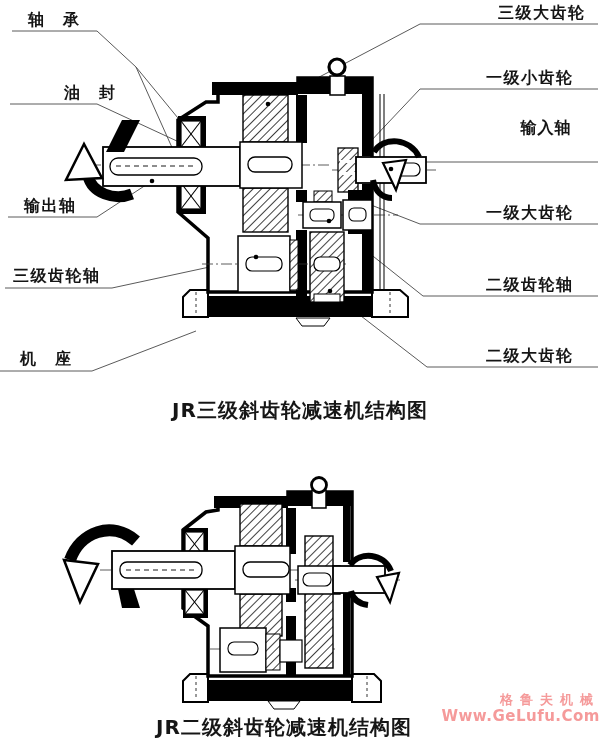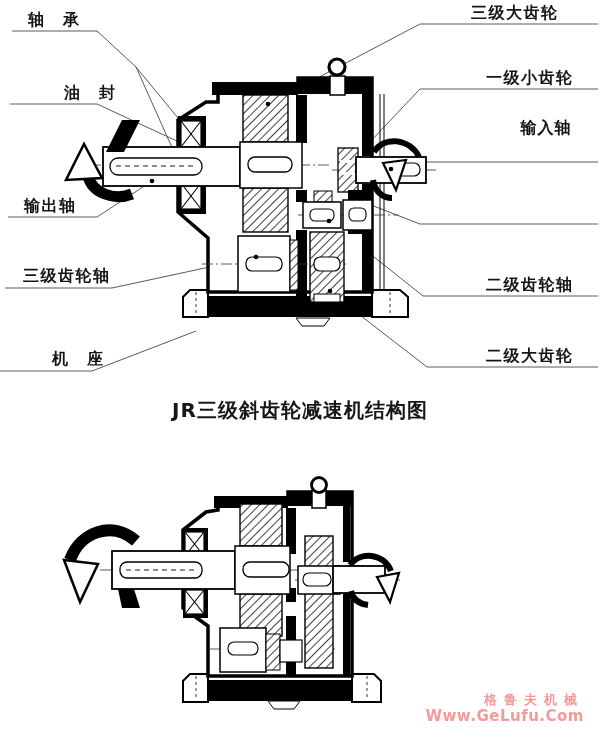--- a/index.html
+++ b/index.html
@@ -5,21 +5,21 @@
   html,body{margin:0;padding:0;background:#fff;}
   .page{position:relative;width:600px;height:746px;background:#ffffff;overflow:hidden;
         font-family:"DejaVu Sans","Liberation Sans",sans-serif;color:#111;}
   .art{position:absolute;left:0;top:0;}
   .lbl{position:absolute;font-weight:bold;font-size:16px;letter-spacing:1.5px;
        white-space:nowrap;color:#151515;}
   .lbl2{position:absolute;width:124px;text-align:center;font-weight:bold;font-size:16px;
         letter-spacing:1px;color:#151515;line-height:21px;}
   .cap{position:absolute;font-weight:bold;font-size:20px;letter-spacing:1px;
        text-align:center;color:#161616;}
-  .wm{position:absolute;right:16px;top:692px;text-align:right;font-weight:bold;line-height:16px;}
+  .wm{position:absolute;right:0;top:692px;text-align:right;font-weight:bold;line-height:16px;}
   .wm .brand{font-size:13px;letter-spacing:7px;}
   .wm .site{font-size:15px;letter-spacing:0.5px;text-align:center;}
 </style>
 </head>
 <body>
 
 <div class="page">
 
   <svg class="art" width="600" height="746" viewBox="0 0 600 746">
     <defs>
@@ -261,31 +261,33 @@
         <path d="M 350,565 C 360,551 384,553 391,571" fill="none" stroke="#000" stroke-width="6"></path>
         <path d="M 351,591 C 353,600 360,604 368,605" fill="none" stroke="#000" stroke-width="6"></path>
         <polygon points="377,577 399,573 390,602" fill="#fff" stroke="#000" stroke-width="2.2"></polygon>
       </g>
     </g>
   </svg>
 
   <div class="lbl" style="left:28px;top:10px;">轴　承</div>
   <div class="lbl" style="left:28px;top:83px;margin-left:36px;">油　封</div>
   <div class="lbl" style="left:24px;top:196px;text-align:center;">输出轴</div>
-  <div class="lbl" style="left:13px;top:266px;margin-left:10px;">三级齿轮轴</div>
-  <div class="lbl" style="left:20px;top:349px;margin-left:32px;">机　座</div>
-
-  <div class="lbl" style="left:471px;top:3px;">三级大齿轮</div>
+  <div class="lbl" style="left:13px;top:266px;">三级齿轮轴</div>
+  <div class="lbl" style="left:20px;top:349px;">机　座</div>
+
+  <div class="lbl" style="left:498px;top:3px;">三级大齿轮</div>
   <div class="lbl" style="left:486px;top:68px;">一级小齿轮</div>
   <div class="lbl2" style="left:484px;top:117px;">
     <div>输入轴</div>
   </div>
+  <div class="lbl" style="left:486px;top:203px;">一级大齿轮</div>
   <div class="lbl" style="left:486px;top:275px;">二级齿轮轴</div>
   <div class="lbl" style="left:486px;top:346px;">二级大齿轮</div>
 
   <div class="cap" style="left:0;top:397px;width:600px;">JR三级斜齿轮减速机结构图</div>
+  <div class="cap" style="left:0;top:714px;width:568px;">JR二级斜齿轮减速机结构图</div>
 
   <div class="wm" style="color: rgb(245, 154, 154);">
     <div class="brand">格鲁夫机械</div>
     <div class="site">Www.GeLufu.Com</div>
   </div>
 
 </div>
 
 </body></html>

